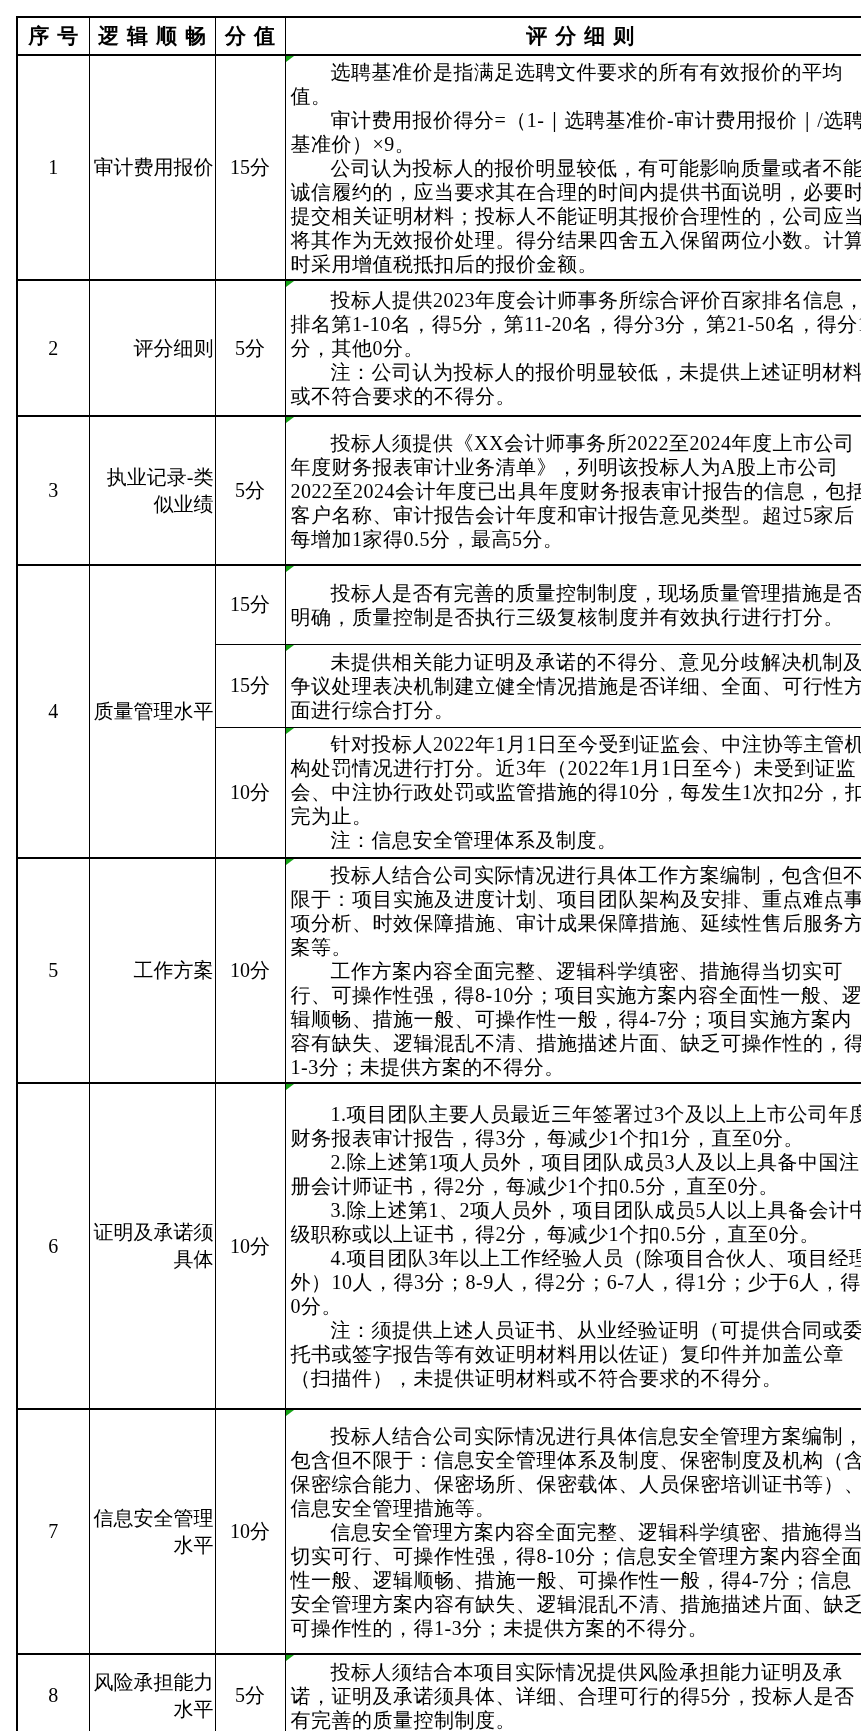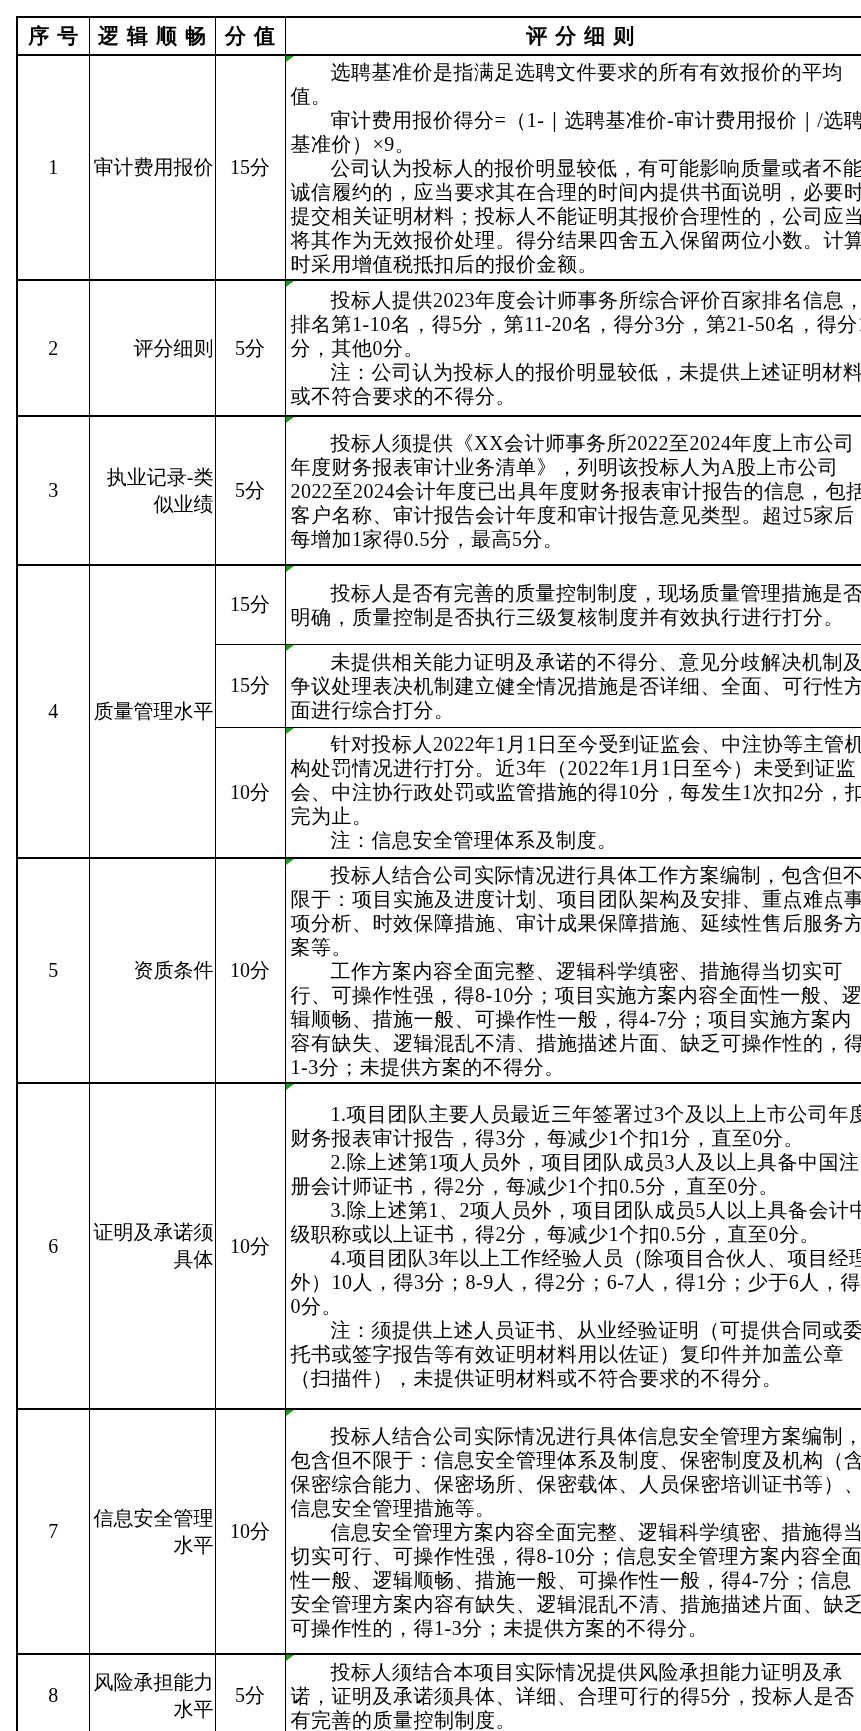--- a/index.html
+++ b/index.html
@@ -127,21 +127,21 @@
         <i class="corner" style="border-top-color: rgb(21, 163, 21);"></i>
         <div class="paras">
               <p>针对投标人2022年1月1日至今受到证监会、中注协等主管机构处罚情况进行打分。近3年（2022年1月1日至今）未受到证监会、中注协行政处罚或监管措施的得10分，每发生1次扣2分，扣完为止。</p>
               <p>注：信息安全管理体系及制度。</p>
             </div>
       </td>
     </tr>
 
     <tr class="main rh5">
       <td class="no">5</td>
-      <td class="item">资质条件</td>
+      <td class="item">工作方案</td>
       <td class="score">10分</td>
       <td class="detail">
         <i class="corner" style="border-top-color: rgb(21, 163, 21);"></i>
         <div class="paras">
               <p>投标人结合公司实际情况进行具体工作方案编制，包含但不限于：项目实施及进度计划、项目团队架构及安排、重点难点事项分析、时效保障措施、审计成果保障措施、延续性售后服务方案等。</p>
               <p>工作方案内容全面完整、逻辑科学缜密、措施得当切实可行、可操作性强，得8-10分；项目实施方案内容全面性一般、逻辑顺畅、措施一般、可操作性一般，得4-7分；项目实施方案内容有缺失、逻辑混乱不清、措施描述片面、缺乏可操作性的，得1-3分；未提供方案的不得分。</p>
             </div>
       </td>
     </tr>
 

